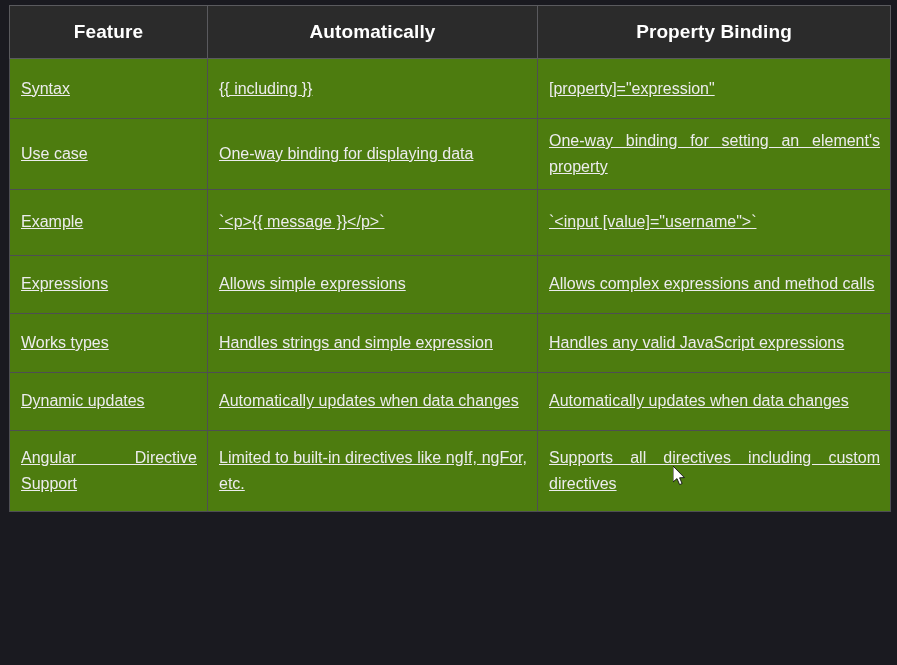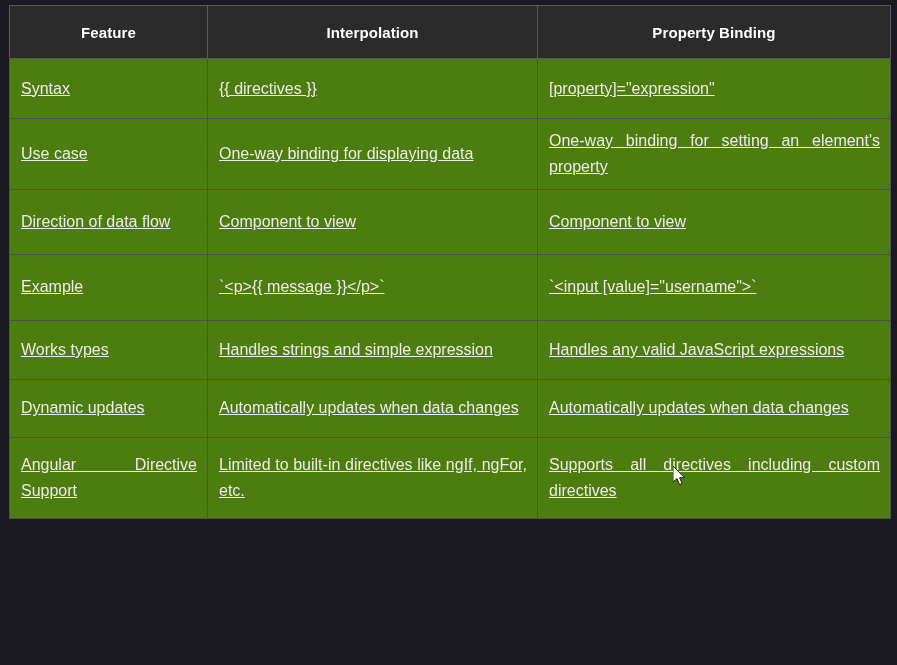--- a/index.html
+++ b/index.html
@@ -25,21 +25,21 @@
     border: 1px solid #5a5a5e;
   }
   table.cmp col.c1 { width: 198px; }
   table.cmp col.c2 { width: 330px; }
   table.cmp col.c3 { width: 353px; }
 
   table.cmp thead th {
     background: #2b2b2b;
     color: #ffffff;
     font-weight: bold;
-    font-size: 15px;
+    font-size: 19px;
     text-align: center;
     height: 53px;
     padding: 6px 10px;
     border: 1px solid #5a5a5e;
     letter-spacing: 0.1px;
   }
   table.cmp tbody td {
     background: #4d7c0f;
     color: #ececed;
     font-size: 16px;
@@ -78,44 +78,44 @@
 
   <table class="cmp">
     <colgroup>
       <col class="c1">
         <col class="c2">
         <col class="c3">
     </colgroup>
     <thead>
       <tr>
         <th>Feature</th>
-        <th>Interpolation</th>
+        <th>Automatically</th>
         <th>Property Binding</th>
       </tr>
     </thead>
     <tbody>
       <tr class="r-syntax">
         <td>Syntax</td>
-        <td>{{ directives }}</td>
+        <td>{{ including }}</td>
         <td>[property]="expression"</td>
       </tr>
       <tr class="r-usecase">
         <td>Use case</td>
         <td>One-way binding for displaying data</td>
         <td>One-way binding for setting an element's property</td>
       </tr>
-      <tr class="r-dir">
-        <td>Direction of data flow</td>
-        <td>Component to view</td>
-        <td>Component to view</td>
-      </tr>
       <tr class="r-example">
         <td>Example</td>
         <td>`&lt;p&gt;{{ message }}&lt;/p&gt;`</td>
         <td>`&lt;input [value]="username"&gt;`</td>
+      </tr>
+      <tr class="r-expr">
+        <td>Expressions</td>
+        <td>Allows simple expressions</td>
+        <td>Allows complex expressions and method calls</td>
       </tr>
       <tr class="r-dtypes">
         <td>Works types</td>
         <td>Handles strings and simple expression</td>
         <td>Handles any valid JavaScript expressions</td>
       </tr>
       <tr class="r-dyn">
         <td>Dynamic updates</td>
         <td>Automatically updates when data changes</td>
         <td>Automatically updates when data changes</td>

